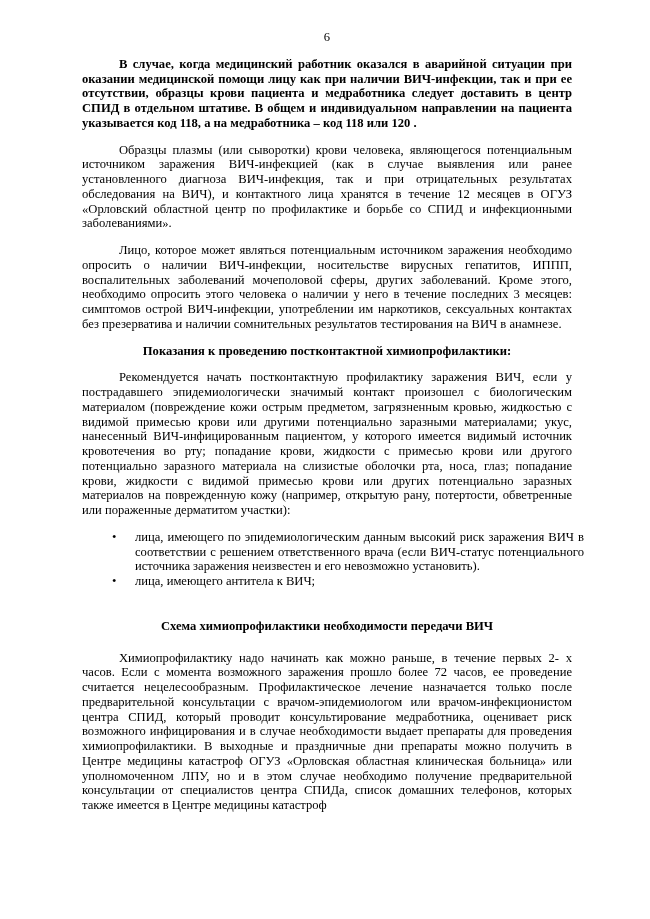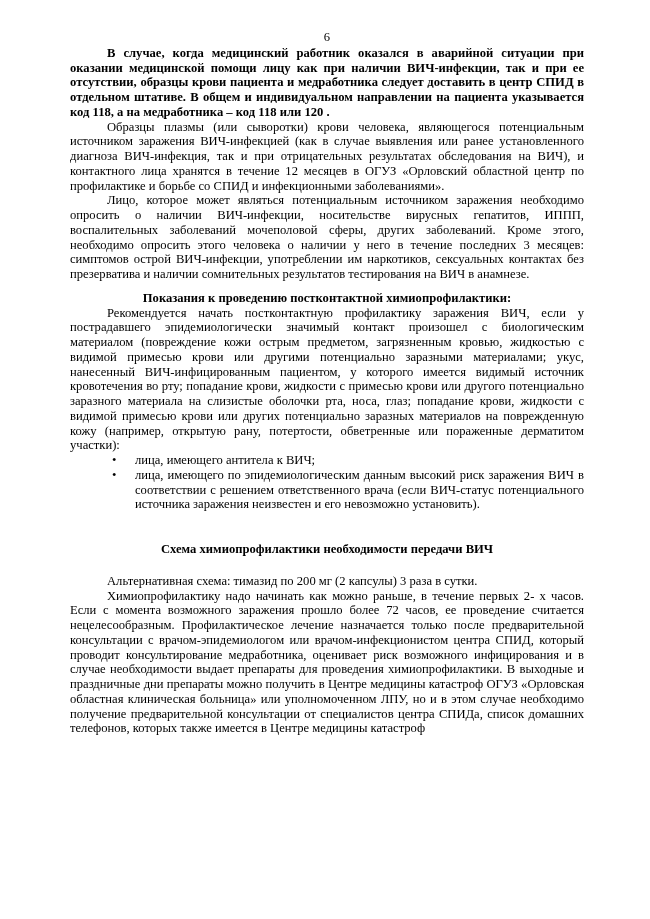--- a/index.html
+++ b/index.html
@@ -18,21 +18,21 @@
     line-height: 14.75px;
     padding: 30px 66px 18px 70px;
     overflow: hidden;
   }
   .page-number {
     text-align: center;
     text-indent: 0;
     margin: 0 0 1px 0;
   }
   p {
-    margin: 0;
+    margin: 12px;
     text-indent: 37px;
     text-align: justify;
   }
   .b { font-weight: bold; }
   .heading {
     margin: 0;
     font-size: inherit;
     font-weight: bold;
     text-align: center;
     text-indent: 0;
@@ -67,23 +67,22 @@
   <p>Образцы плазмы (или сыворотки) крови человека, являющегося потенциальным источником заражения ВИЧ-инфекцией (как в случае выявления или ранее установленного диагноза ВИЧ-инфекция, так и при отрицательных результатах обследования на ВИЧ), и контактного лица хранятся в течение 12 месяцев в ОГУЗ «Орловский областной центр по профилактике и борьбе со СПИД и инфекционными заболеваниями».</p>
 
   <p>Лицо, которое может являться потенциальным источником заражения необходимо опросить о наличии ВИЧ-инфекции, носительстве вирусных гепатитов, ИППП, воспалительных заболеваний мочеполовой сферы, других заболеваний. Кроме этого, необходимо опросить этого человека о наличии у него в течение последних 3 месяцев: симптомов острой ВИЧ-инфекции, употреблении им наркотиков, сексуальных контактах без презерватива и наличии сомнительных результатов тестирования на ВИЧ в анамнезе.</p>
 
 
   <h2 class="heading gap-before-heading1">Показания к проведению постконтактной химиопрофилактики:</h2>
 
   <p>Рекомендуется начать постконтактную профилактику заражения ВИЧ, если у пострадавшего эпидемиологически значимый контакт произошел с биологическим материалом (повреждение кожи острым предметом, загрязненным кровью, жидкостью с видимой примесью крови или другими потенциально заразными материалами; укус, нанесенный ВИЧ-инфицированным пациентом, у которого имеется видимый источник кровотечения во рту; попадание крови, жидкости с примесью крови или другого потенциально заразного материала на слизистые оболочки рта, носа, глаз; попадание крови, жидкости с видимой примесью крови или других потенциально заразных материалов на поврежденную кожу (например, открытую рану, потертости, обветренные или пораженные дерматитом участки):</p>
 
   <ul class="bullets">
+    <li>лица, имеющего по эпидемиологическим данным высокий риск заражения ВИЧ в соответствии с решением ответственного врача (если ВИЧ-статус потенциального источника заражения неизвестен и его невозможно установить).</li>
     <li>лица, имеющего антитела к ВИЧ;</li>
-    <li>лица, имеющего по эпидемиологическим данным высокий риск заражения ВИЧ в соответствии с решением ответственного врача (если ВИЧ-статус потенциального источника заражения неизвестен и его невозможно установить).</li>
   </ul>
 
   <h2 class="heading gap-heading2">Схема химиопрофилактики необходимости передачи ВИЧ</h2>
 
 
-  <p>Альтернативная схема: тимазид по 200 мг (2 капсулы) 3 раза в сутки.</p>
 
   <p>Химиопрофилактику надо начинать как можно раньше, в течение первых 2- х часов. Если с момента возможного заражения  прошло более 72 часов, ее проведение считается нецелесообразным. Профилактическое лечение назначается только после предварительной консультации с врачом-эпидемиологом или врачом-инфекционистом центра СПИД, который проводит консультирование медработника, оценивает риск возможного инфицирования и в случае необходимости выдает препараты для проведения химиопрофилактики. В выходные и праздничные дни препараты можно получить в Центре медицины катастроф ОГУЗ «Орловская областная клиническая больница» или уполномоченном ЛПУ, но и в этом случае необходимо получение предварительной консультации от специалистов центра  СПИДа, список домашних телефонов, которых также имеется в Центре медицины катастроф</p>
 </div>
 
 </body></html>

